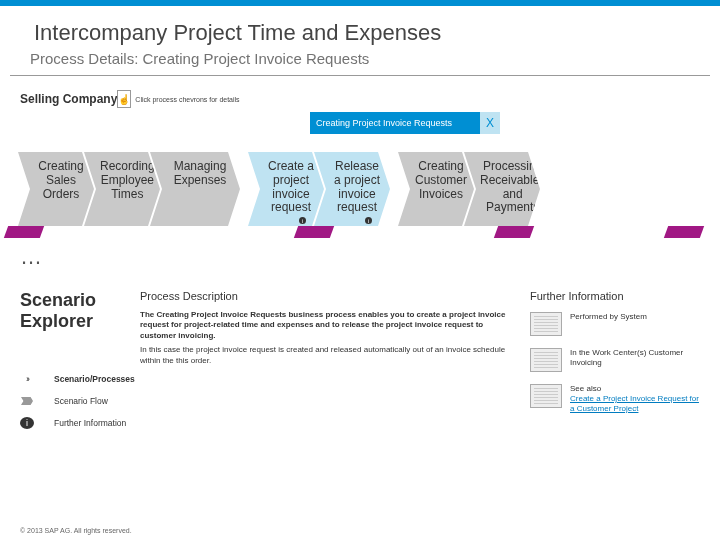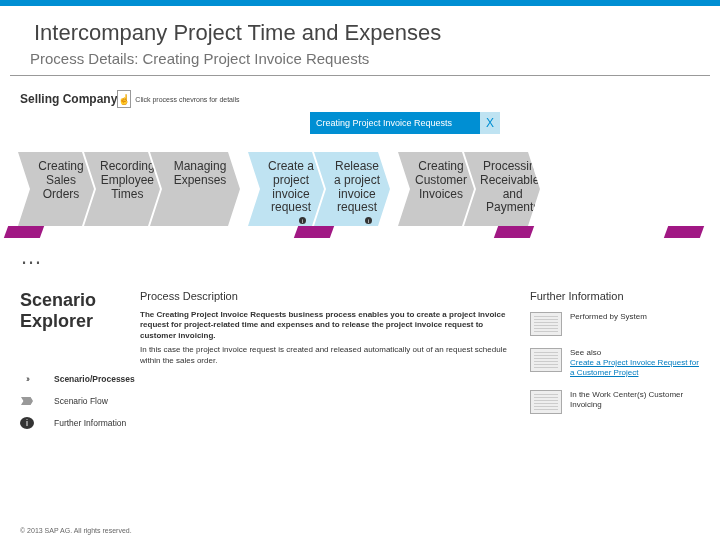--- a/index.html
+++ b/index.html
@@ -135,34 +135,34 @@
         </div>
         <div class="item">
           <span class="ico ico-info">i</span>
           <span>Further Information</span>
         </div>
       </div>
   </div>
   <div class="desc">
     <h4>Process Description</h4>
     <p><b>The Creating Project Invoice Requests business process enables you to create a project invoice request for project-related time and expenses and to release the project invoice request to customer invoicing.</b></p>
-    <p>In this case the project invoice request is created and released automatically out of an request schedule within the sales order.</p>
+    <p>In this case the project invoice request is created and released automatically out of an invoice schedule within the this order.</p>
   </div>
   <div class="right">
     <h4>Further Information</h4>
     <div id="right-rows">
         <div class="row">
           <div class="thumb"></div>
           <div class="txt">Performed by System</div>
         </div>
         <div class="row">
           <div class="thumb"></div>
-          <div class="txt">See also <br><a href="#">Create a Project Invoice Request for a Customer Project</a></div>
+          <div class="txt">In the Work Center(s) Customer Invoicing</div>
         </div>
         <div class="row">
           <div class="thumb"></div>
-          <div class="txt">In the Work Center(s) Customer Invoicing</div>
+          <div class="txt">See also <br><a href="#">Create a Project Invoice Request for a Customer Project</a></div>
         </div>
       </div>
   </div>
 </div>
 
 <div class="footer">© 2013 SAP AG. All rights reserved.</div>
 
 </body></html>

